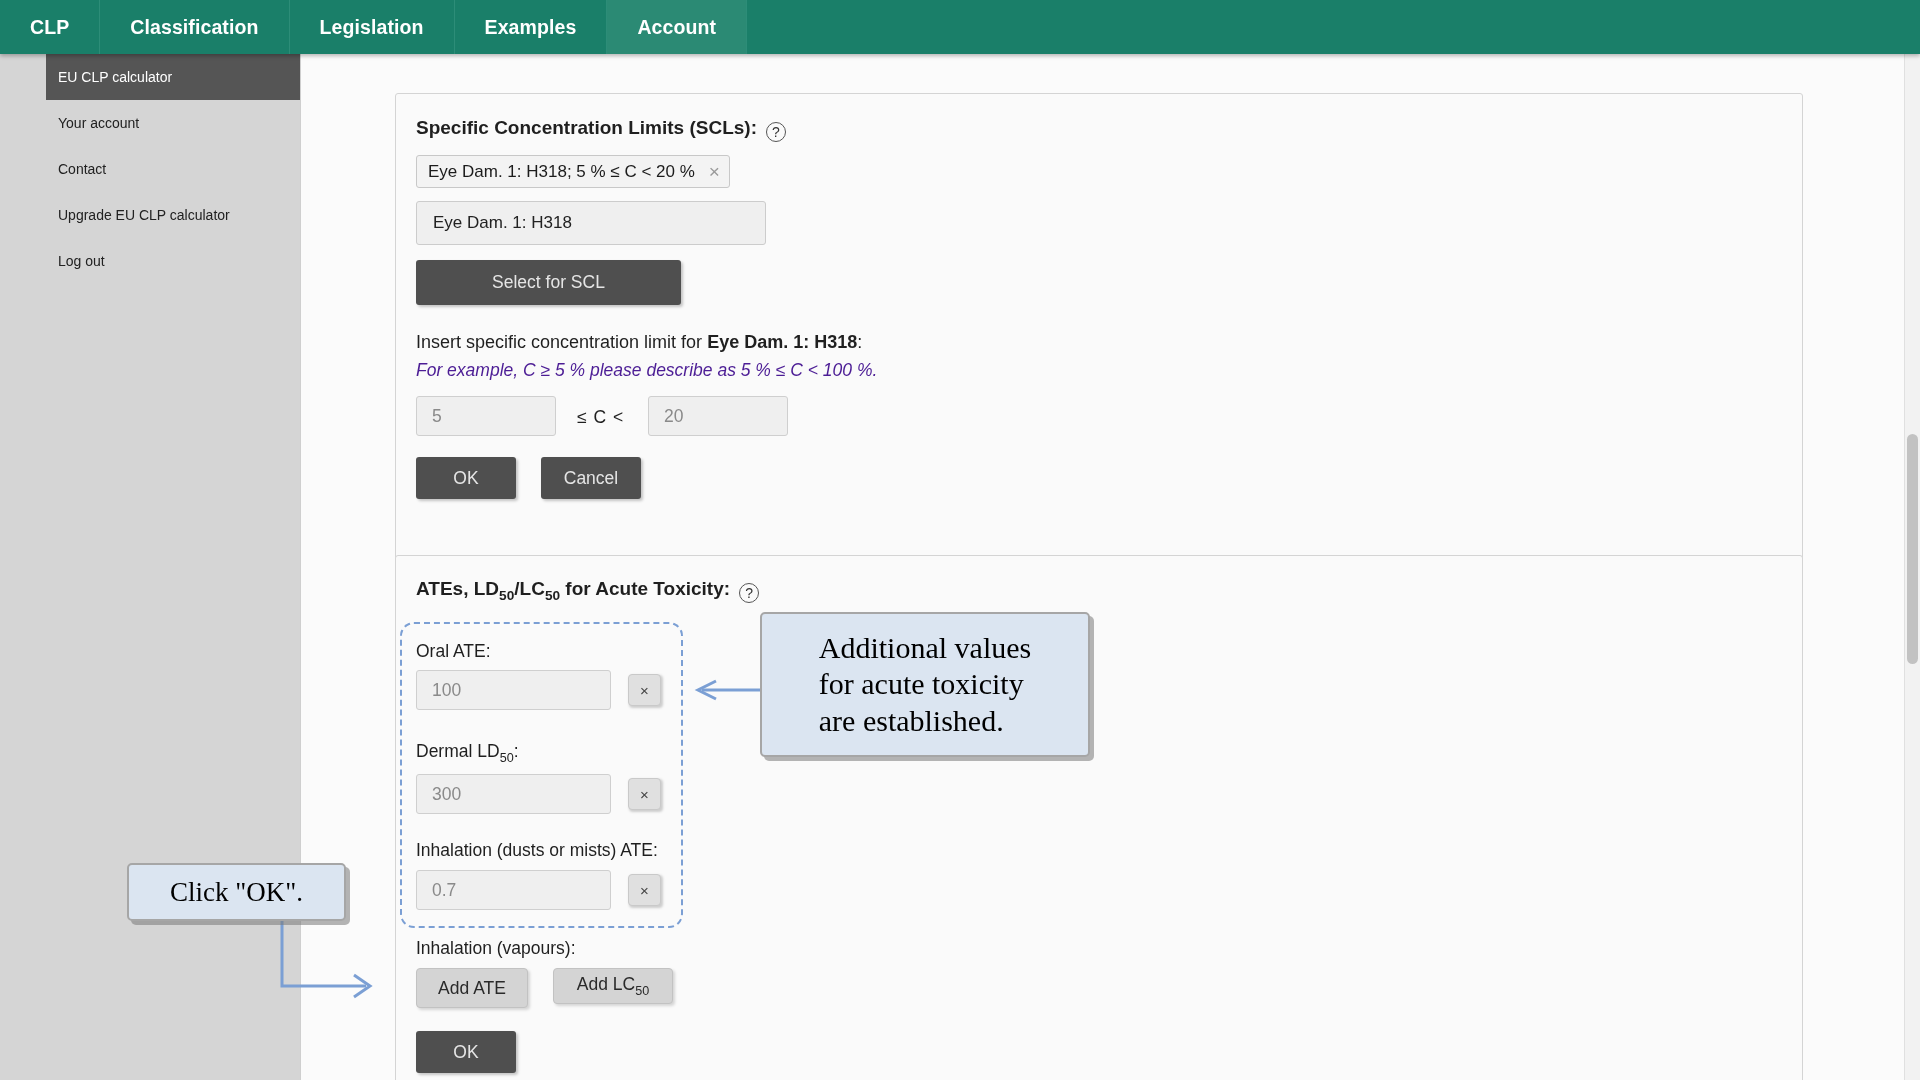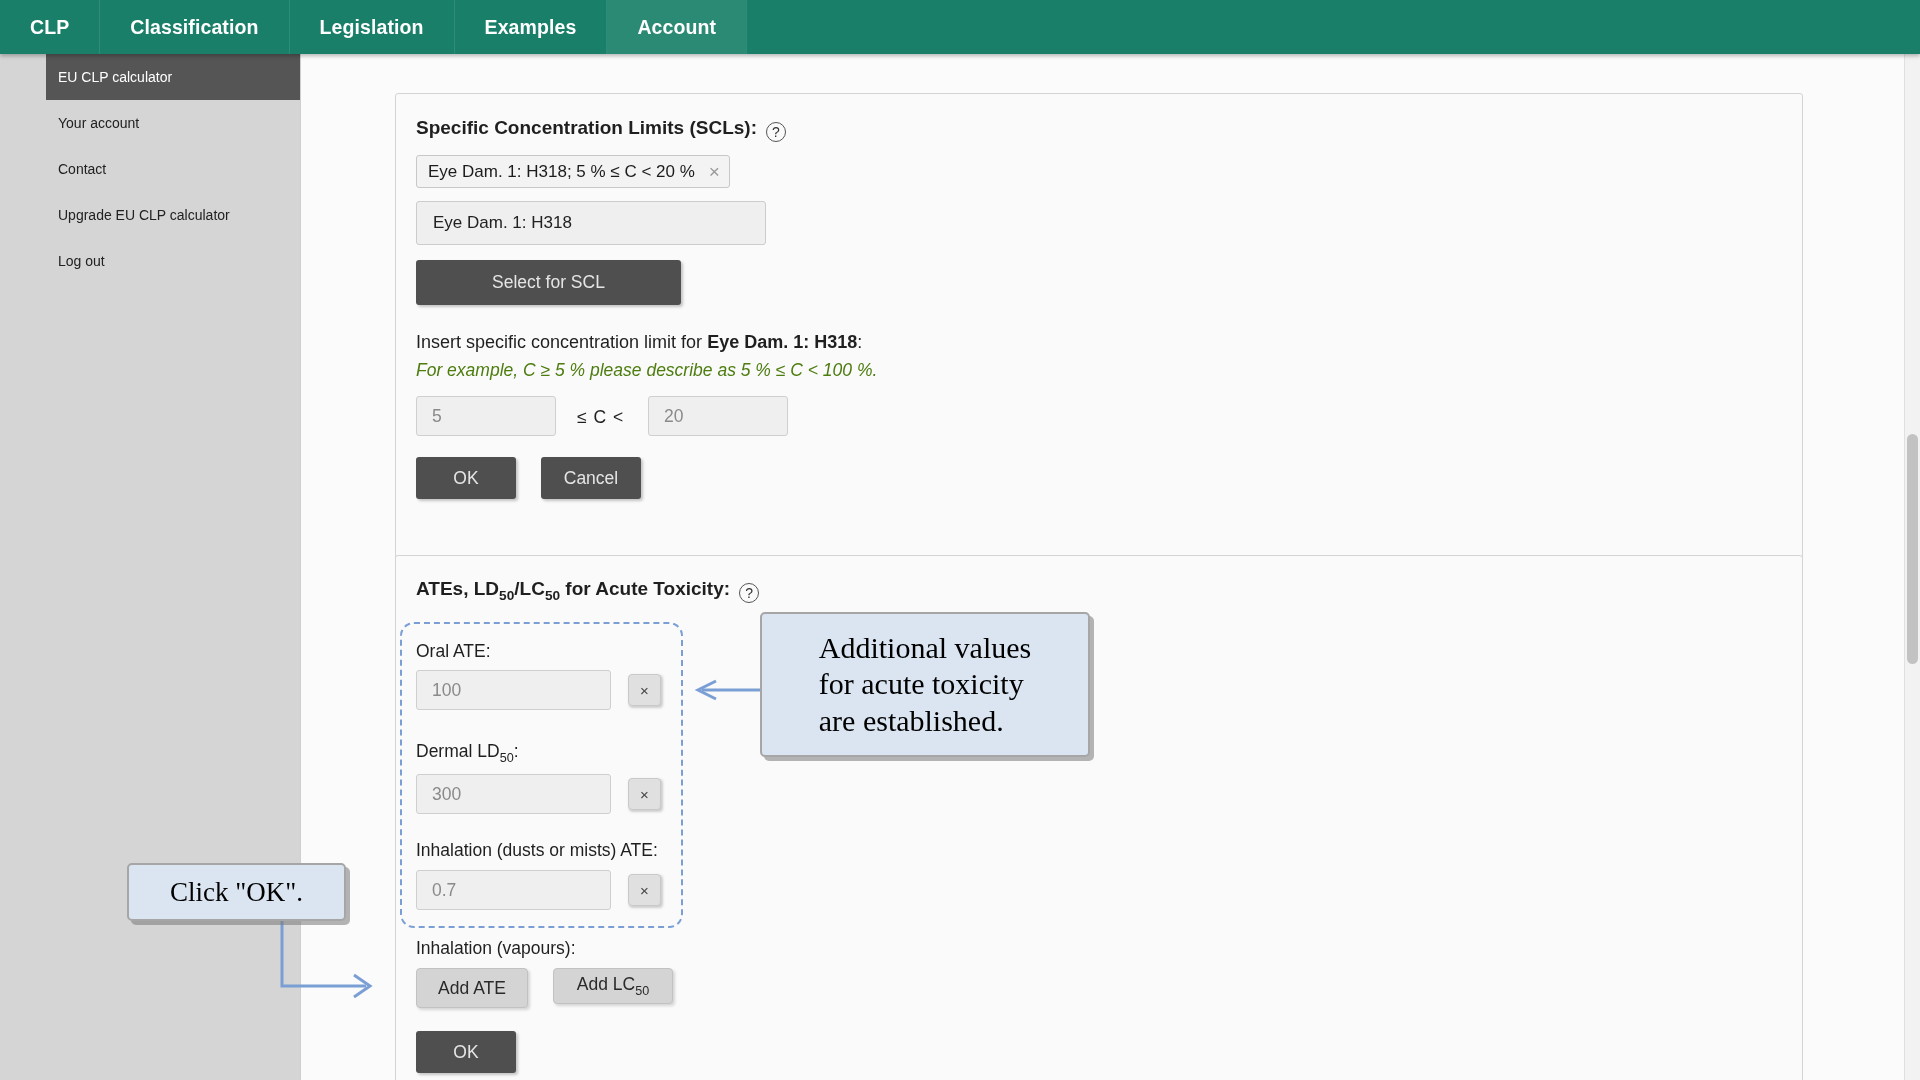--- a/index.html
+++ b/index.html
@@ -101,21 +101,21 @@
     color: #2a2a2a; font-size: 17.5px;
     display: flex; align-items: center; justify-content: center;
     box-shadow: 2px 2px 3px rgba(0,0,0,0.15);
     cursor: pointer;
   }
 
   .plain-line {
     position: absolute; font-size: 18px; color: #1f1f1f; white-space: nowrap;
   }
   .italic-line {
-    position: absolute; font-size: 17.5px; color: #4d7c0f; font-style: italic;
+    position: absolute; font-size: 17.5px; color: #4c1d95; font-style: italic;
     white-space: nowrap;
   }
   .field {
     position: absolute;
     background: #efefef; border: 1px solid #cfcfcf; border-radius: 3px;
     display: flex; align-items: center; padding-left: 15px;
     font-size: 17.5px; color: #8a8a8a;
   }
   .op-label {
     position: absolute; font-size: 17.5px; color: #1f1f1f; letter-spacing: 1px;

